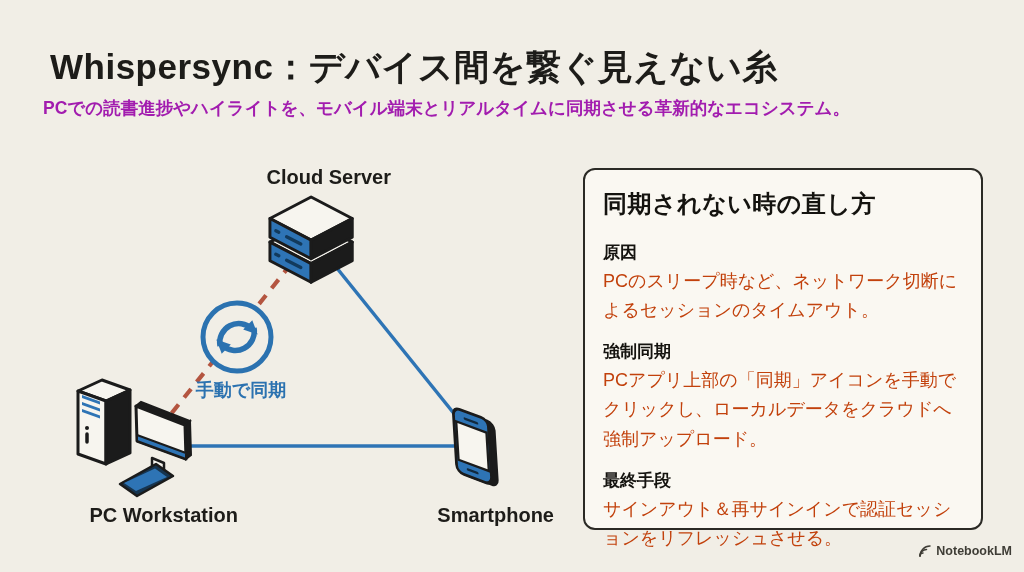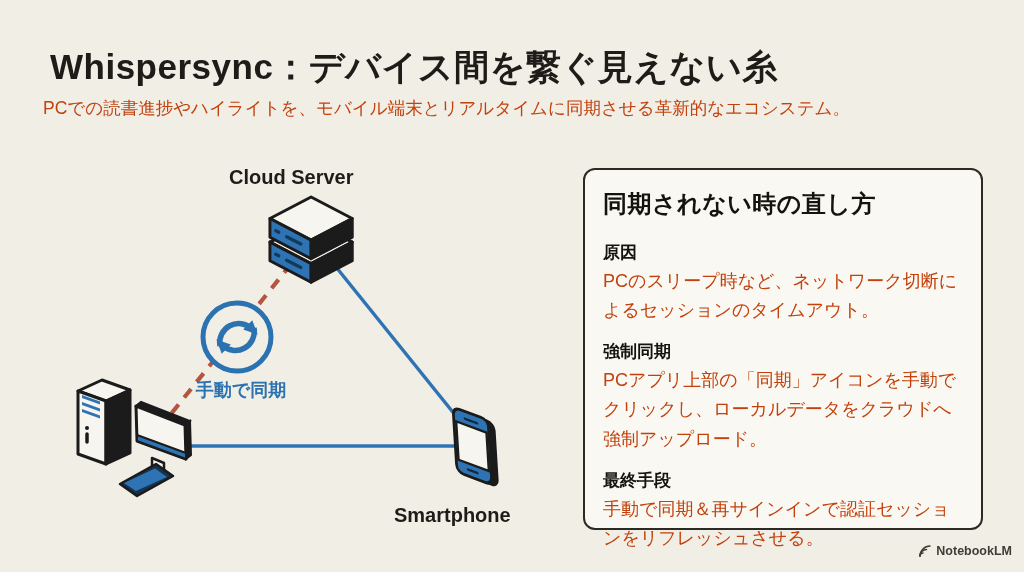--- a/index.html
+++ b/index.html
@@ -12,26 +12,26 @@
     color:#1d1c19;
   }
   
   .page-title{
     position:absolute;left:42px;top:38px;width:940px;
     margin:8px;font-size:35px;line-height:1.18;font-weight:800;
     letter-spacing:.5px;color:#1d1c19;
   }
   .page-subtitle{
     position:absolute;left:43px;top:97px;width:940px;
-    margin:0;font-size:17.5px;line-height:1.3;font-weight:400;color:#c2410c;
+    margin:0;font-size:17.5px;line-height:1.3;font-weight:700;color:#a21caf;
   }
   
   .diagram-svg{position:absolute;left:0;top:0;}
   .node-label{
-    position:absolute;text-align:left;
+    position:absolute;text-align:right;
     font-size:20px;font-weight:600;color:#1d1c19;white-space:nowrap;
   }
   .sync-label{
     position:absolute;text-align:center;
     font-size:18px;font-weight:700;color:#2b72b0;white-space:nowrap;
   }
   
   .fix-panel{
     position:absolute;left:583px;top:168px;width:400px;height:362px;
     box-sizing:border-box;border:2px solid #2b2a25;border-radius:12px;
@@ -126,38 +126,39 @@
       <rect x="4.5" y="0" width="40" height="66" rx="8" fill="#1b1b1b"></rect>
       <rect x="0" y="0" width="37" height="65" rx="7" fill="#2e74b5" stroke="#1b1b1b" stroke-width="3"></rect>
       <rect x="2.5" y="13.5" width="32" height="38.5" fill="#f7f5ef" stroke="#1b1b1b" stroke-width="2.5"></rect>
       <line x1="12" y1="7.5" x2="25" y2="7.5" stroke="#12293d" stroke-width="2.5" stroke-linecap="round"></line>
       <line x1="12" y1="58.5" x2="22" y2="58.5" stroke="#12293d" stroke-width="2.5" stroke-linecap="round"></line>
     </g>
   </svg>
 
   <div class="node-label" style="left:229px;top:166px;width:162px;">Cloud Server</div>
   <div class="sync-label" style="left:167px;top:378px;width:148px;">手動で同期</div>
+  <div class="node-label" style="left:58px;top:504px;width:180px;">PC Workstation</div>
   <div class="node-label" style="left:394px;top:504px;width:160px;">Smartphone</div>
 
   <section class="fix-panel">
     <h2>同期されない時の直し方</h2>
 
     <div class="fix-section">
       <h3>原因</h3>
       <p>PCのスリープ時など、ネットワーク切断によるセッションのタイムアウト。</p>
     </div>
 
     <div class="fix-section">
       <h3>強制同期</h3>
       <p>PCアプリ上部の「同期」アイコンを手動でクリックし、ローカルデータをクラウドへ強制アップロード。</p>
     </div>
 
     <div class="fix-section">
       <h3>最終手段</h3>
-      <p>手動で同期＆再サインインで認証セッションをリフレッシュさせる。</p>
+      <p>サインアウト＆再サインインで認証セッションをリフレッシュさせる。</p>
     </div>
   </section>
 
   <div class="brand">
     <svg width="14" height="14" viewBox="0 0 14 14">
       <g fill="none" stroke="#3f3d36" stroke-width="1.5" stroke-linecap="round">
         <path d="M2,12 A10,10 0 0 1 12,2"></path>
         <path d="M2,12 A6.5,6.5 0 0 1 8.5,5.5"></path>
         <path d="M2,12 A3,3 0 0 1 5,9"></path>
       </g>

